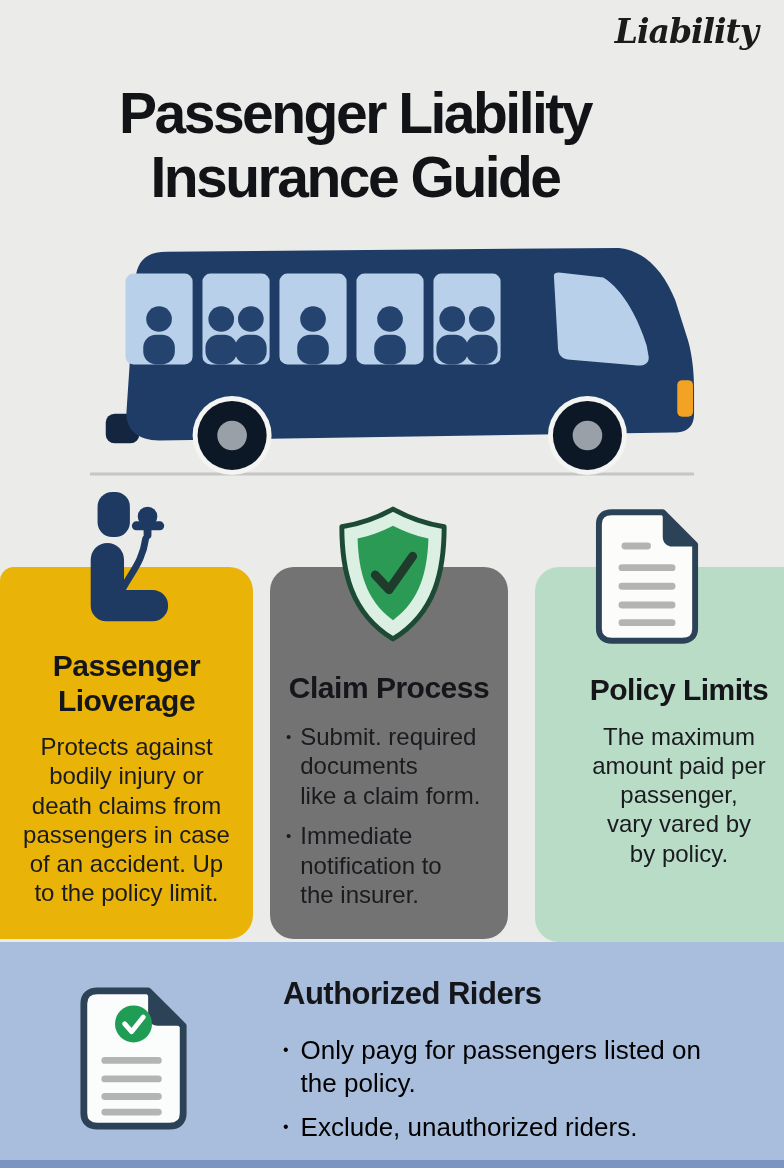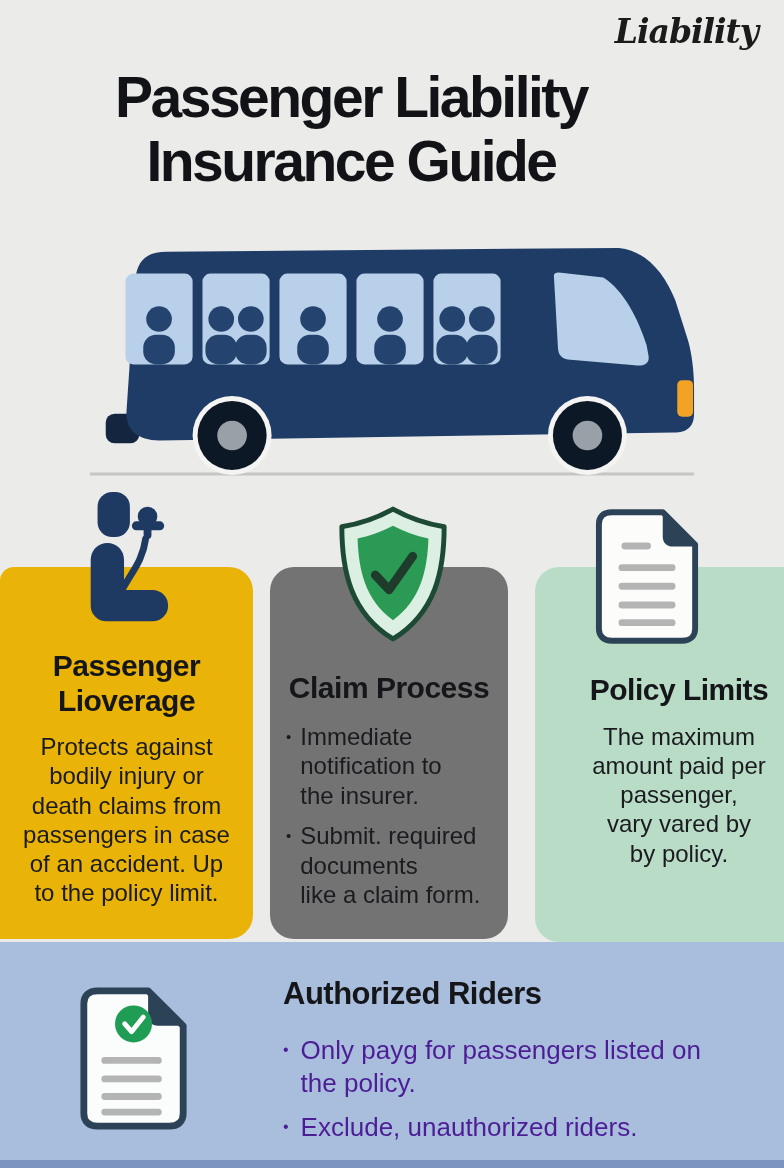--- a/index.html
+++ b/index.html
@@ -4,23 +4,23 @@
 <style>
   html,body{margin:0;padding:0;background:#ebecea;}
   .page{position:relative;width:784px;height:1168px;background:#ebecea;overflow:hidden;
         font-family:"Liberation Sans",sans-serif;color:#17181a;}
 
   
   .logo{position:absolute;top:12px;right:26px;font-family:"DejaVu Serif",serif;
         font-style:italic;font-weight:bold;font-size:33px;color:#1b1b1b;letter-spacing:-1px;}
 
   
-  .title{position:absolute;top:66px;left:0;width:678px;margin:0;text-align:center;
+  .title{position:absolute;top:66px;left:0;width:678px;margin:16px;text-align:center;
          font-size:57px;font-weight:bold;letter-spacing:-2.5px;line-height:1.12;
-         white-space:pre-line;color:#121316;padding-left:12px;}
+         white-space:pre-line;color:#121316;}
 
   
   .bus-wrap{position:absolute;left:86px;top:234px;width:612px;height:242px;}
 
   
   .card{position:absolute;box-sizing:border-box;}
   .card1{left:0;top:567px;width:253px;height:372px;background:#eab308;
          border-radius:14px 24px 24px 0;padding-top:82px;}
   .card2{left:270px;top:567px;width:238px;height:372px;background:#737373;
          border-radius:24px;padding-top:104px;}
@@ -41,21 +41,21 @@
   .icon-shield{left:332px;top:504px;}
   .icon-doc{left:594px;top:506px;}
 
   
   .band{position:absolute;left:0;top:942px;width:784px;height:218px;background:#a9bedd;}
   .strip{position:absolute;left:0;top:1160px;width:784px;height:8px;background:#7b94c0;}
   .icon-footer-doc{left:78px;top:982px;}
   .footer-text{position:absolute;left:283px;top:976px;width:480px;}
   .footer-text h2{margin:0;font-size:31px;font-weight:bold;letter-spacing:-0.5px;color:#15161a;}
   .footer-bullets{list-style:none;margin:22px 0 0;padding:0;}
-  .footer-bullets li{display:flex;font-size:26px;line-height:1.25;margin-bottom:12px;color:#4c1d95;}
+  .footer-bullets li{display:flex;font-size:26px;line-height:1.25;margin-bottom:12px;color:#000000;}
   .footer-bullets li::before{content:"•";font-size:16px;line-height:2;margin-right:12px;flex:0 0 auto;}
   .footer-bullets .b-text{white-space:pre-line;}
 </style>
 </head>
 <body>
 
 <div class="page">
 
   <div class="logo">Liability</div>
 
@@ -121,28 +121,28 @@
 death claims from
 passengers in case
 of an accident. Up
 to the policy limit.</div>
   </div>
 
   <div class="card card2">
     <h2>Claim Process</h2>
     <ul class="bullets">
       <li>
+          <span class="b-text">Submit. required
+documents
+like a claim form.</span>
+        </li>
+      <li>
           <span class="b-text">Immediate
 notification to
 the insurer.</span>
-        </li>
-      <li>
-          <span class="b-text">Submit. required
-documents
-like a claim form.</span>
         </li>
     </ul>
   </div>
 
   <div class="card card3">
     <h2>Policy Limits</h2>
     <div class="body">The maximum
 amount paid per
 passenger,
 vary vared by

